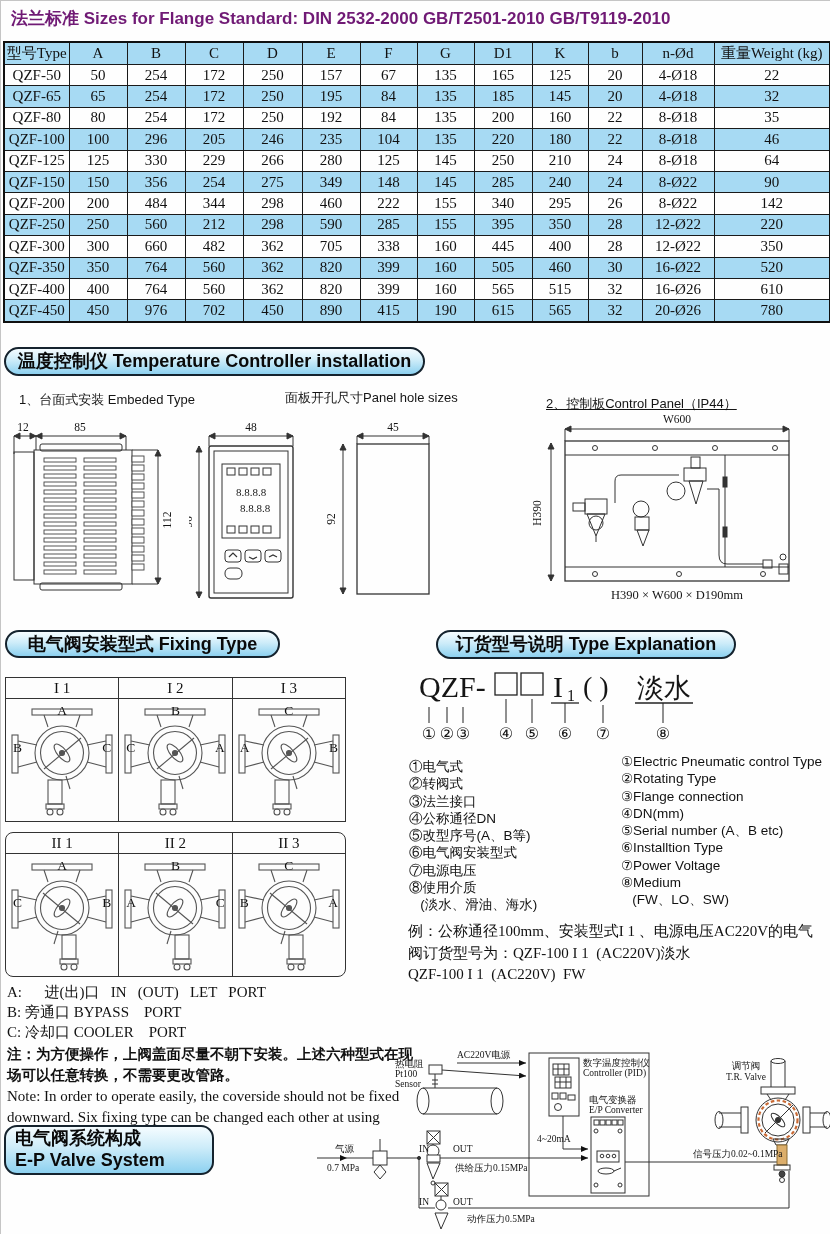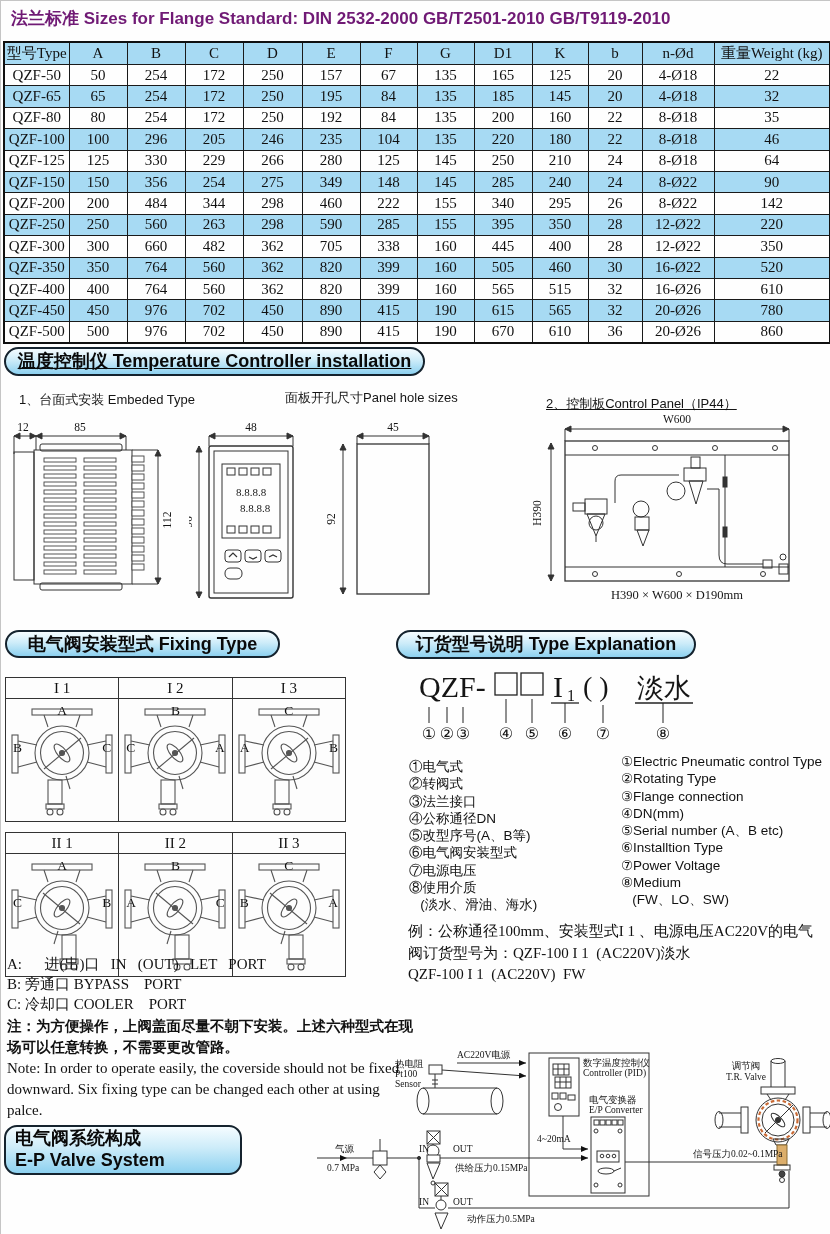--- a/index.html
+++ b/index.html
@@ -18,54 +18,54 @@
   #flange-table th,#flange-table td{border:1px solid #1a1a1a;text-align:center;
       padding:0;height:20.4px;font-weight:normal;overflow:hidden;white-space:nowrap;}
   #flange-table thead th{background:#a7daf3;height:21px;}
   #flange-table tr.alt td{background:#a7daf3;}
 
   
   .pill{background:linear-gradient(180deg,#f5fcff 0%,#cdecf9 45%,#8dd1f0 100%);
       border:2px solid #15232e;border-radius:16px;display:flex;align-items:center;
       justify-content:center;font:bold 18px/1.05 "Liberation Sans",sans-serif;color:#0a0a0a;
       box-sizing:border-box;}
-  #pill-temp{left:3px;top:346px;width:421px;height:29px;text-decoration:underline;}
+  #pill-temp{left:3px;top:346px;width:421px;height:29px;}
   #pill-fixing{left:4px;top:629px;width:275px;height:28px;}
-  #pill-type{left:395px;top:629px;width:300px;height:29px;}
-  #pill-ep{left:3px;top:1124px;width:238px;height:50px;border-radius:13px;
+  #pill-type{left:435px;top:629px;width:300px;height:29px;}
+  #pill-ep{left:3px;top:1124px;width:210px;height:50px;border-radius:13px;
       flex-direction:column;align-items:flex-start;justify-content:space-between;padding:1px 9px;font-size:18px;line-height:1.2;}
 
   .diagram-label{font:13px/1.2 "Liberation Sans",sans-serif;color:#151515;}
   #emb-label{left:18px;top:391px;}
   #hole-label{left:284px;top:389px;}
   #panel-label{left:545px;top:395px;text-decoration:underline;}
 
   svg{display:block;}
   svg text{font-family:"Liberation Serif","DejaVu Serif",serif;fill:#151515;}
   .dim{font-size:11.5px;}
   .lbl{font-size:9.5px;}
 
   
   .fixgrid{left:4px;width:341px;border:1.2px solid #333;box-sizing:border-box;background:#fdfdfd;}
   #fixgrid-1{top:676px;}
-  #fixgrid-2{top:831px;}
+  #fixgrid-2{top:831px;border-radius:8px;}
   .fg-head{display:flex;border-bottom:1px solid #333;height:20px;}
   .fg-h{flex:1;text-align:center;font:15px/20px "Liberation Serif",serif;border-right:1px solid #333;}
   .fg-h:last-child{border-right:none;}
   .fg-body{display:flex;}
   .fg-c{flex:1;position:relative;height:122px;border-right:1px solid #333;}
   .fg-c:last-child{border-right:none;}
   .fg-c svg{margin:2px auto 0;}
   .pl{position:absolute;font:13.5px/1 "Liberation Serif",serif;}
   .plt{left:50%;top:5px;transform:translateX(-50%);}
   .pll{left:7px;top:42px;}
   .plr{right:7px;top:42px;}
 
   
-  #fix-notes{left:6px;top:953px;width:410px;}
+  #fix-notes{left:6px;top:981px;width:410px;}
   .port-line{font:15px/20px "Liberation Serif",serif;white-space:pre;}
   #note-zh{font:600 14.5px/20.5px "Liberation Sans",sans-serif;margin-top:2px;}
   #note-en{font:15px/21px "Liberation Serif",serif;margin-top:1px;}
 
   
   #model-svg{left:406px;top:664px;}
   #zh-list{left:408px;top:757px;width:214px;}
   #en-list{left:620px;top:740px;width:210px;margin-top:12px;}
   .exp-line{font:13.5px/17.3px "Liberation Sans",sans-serif;white-space:pre;}
   #example-block{left:407px;top:920px;width:422px;}
@@ -217,21 +217,21 @@
             <td>340</td>
             <td>295</td>
             <td>26</td>
             <td>8-Ø22</td>
             <td>142</td>
           </tr>
           <tr class="alt">
             <td>QZF-250</td>
             <td>250</td>
             <td>560</td>
-            <td>263</td>
+            <td>212</td>
             <td>298</td>
             <td>590</td>
             <td>285</td>
             <td>155</td>
             <td>395</td>
             <td>350</td>
             <td>28</td>
             <td>12-Ø22</td>
             <td>220</td>
           </tr>
@@ -287,35 +287,20 @@
             <td>702</td>
             <td>450</td>
             <td>890</td>
             <td>415</td>
             <td>190</td>
             <td>615</td>
             <td>565</td>
             <td>32</td>
             <td>20-Ø26</td>
             <td>780</td>
-          </tr>
-          <tr>
-            <td>QZF-500</td>
-            <td>500</td>
-            <td>976</td>
-            <td>702</td>
-            <td>450</td>
-            <td>890</td>
-            <td>415</td>
-            <td>190</td>
-            <td>670</td>
-            <td>610</td>
-            <td>36</td>
-            <td>20-Ø26</td>
-            <td>860</td>
           </tr>
         </tbody>
     </table>
   </div>
 
   <div class="abs pill" id="pill-temp">温度控制仪 Temperature Controller installation</div>
 
   <div class="abs diagram-label" id="emb-label">1、台面式安装 Embeded Type</div>
   <div class="abs diagram-label" id="hole-label">面板开孔尺寸Panel hole sizes</div>
   <div class="abs diagram-label" id="panel-label">2、控制板Control Panel（IP44）</div>

